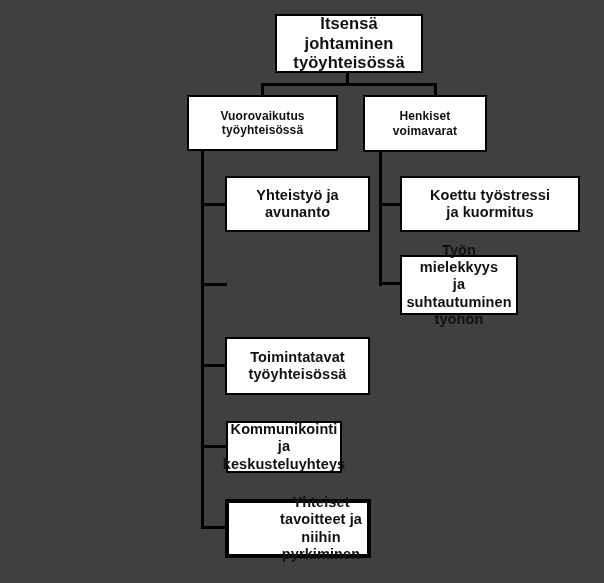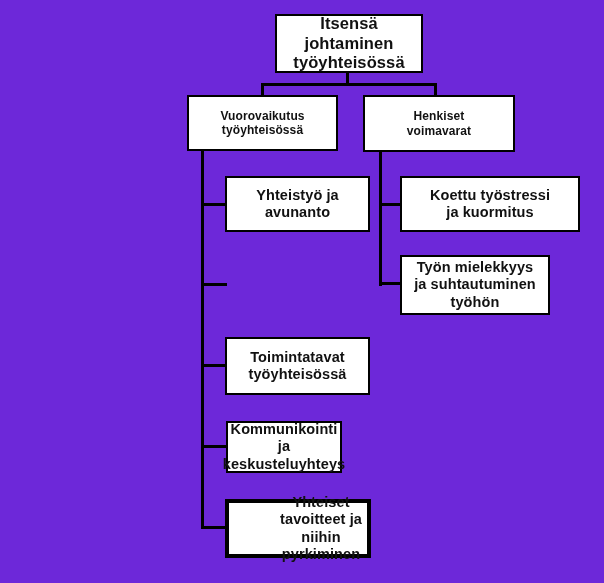--- a/index.html
+++ b/index.html
@@ -4,21 +4,21 @@
 <style>
   html, body {
     margin: 0;
     padding: 0;
     background: #ffffff;
   }
   .canvas {
     position: relative;
     width: 604px;
     height: 583px;
-    background: #6d28d9;
+    background: #404040;
     overflow: hidden;
     font-family: "Liberation Sans", "DejaVu Sans", sans-serif;
   }
   .node {
     position: absolute;
     box-sizing: border-box;
     background: #ffffff;
     border: 2.5px solid #000000;
     display: flex;
     align-items: center;
@@ -62,37 +62,37 @@
   <div class="line h" style="left:379px; top:203px; width:23px;"></div>
   <div class="line h" style="left:379px; top:282px; width:23px;"></div>
 
   <div class="node root" style="left:275px; top:14px;  width:148px; height:59px;">Itsensä
 johtaminen
 työyhteisössä</div>
 
   <div class="node branch" style="left:187px; top:95px;  width:151px; height:56px;">Vuorovaikutus
 työyhteisössä</div>
 
-  <div class="node branch" style="left:363px; top:95px;  width:152px; height:57px;">Henkiset
+  <div class="node branch" style="left:363px; top:95px;  width:124px; height:57px;">Henkiset
 voimavarat</div>
 
   <div class="node leaf" style="left:225px; top:176px; width:145px; height:56px;">Yhteistyö ja
 avunanto</div>
 
 
   <div class="node leaf" style="left:225px; top:337px; width:145px; height:58px;text-align:center;">Toimintatavat
 työyhteisössä</div>
 
   <div class="node leaf" style="left:226px; top:421px; width:116px; height:52px;">Kommunikointi ja
 keskusteluyhteys</div>
 
   <div class="node leaf thick" style="left:225px; top:499px; width:146px; height:59px;padding-left:46px;">Yhteiset
 tavoitteet ja niihin
 pyrkiminen</div>
 
   <div class="node leaf" style="left:400px; top:176px; width:180px; height:56px;">Koettu työstressi
 ja kuormitus</div>
 
-  <div class="node leaf" style="left:400px; top:255px; width:150px; height:60px;">Työn mielekkyys
+  <div class="node leaf" style="left:400px; top:255px; width:118px; height:60px;">Työn mielekkyys
 ja suhtautuminen
 työhön</div>
 
 </div>
 
 </body></html>

